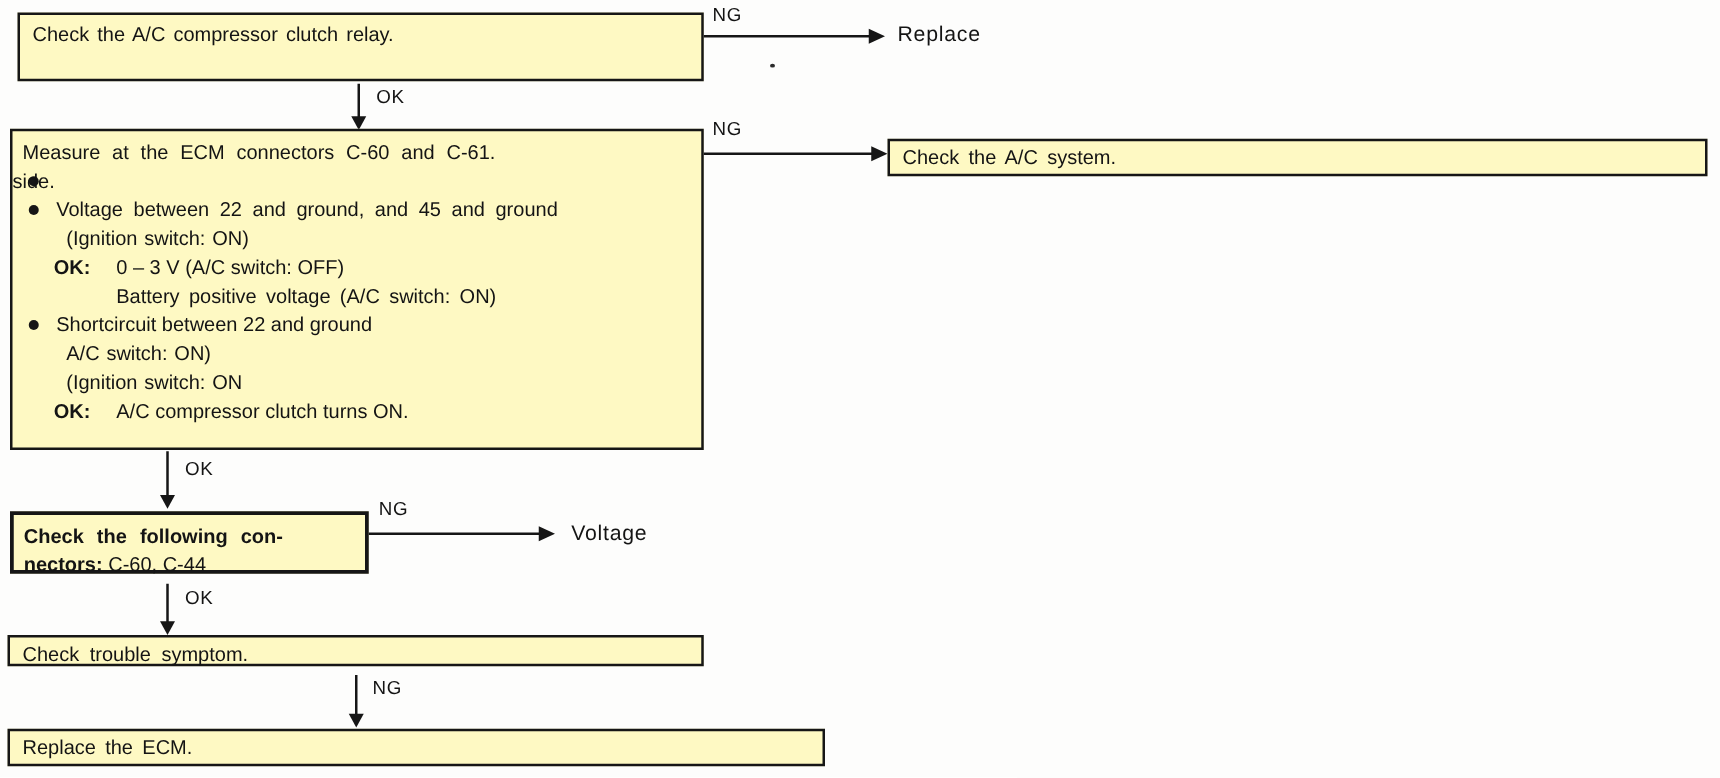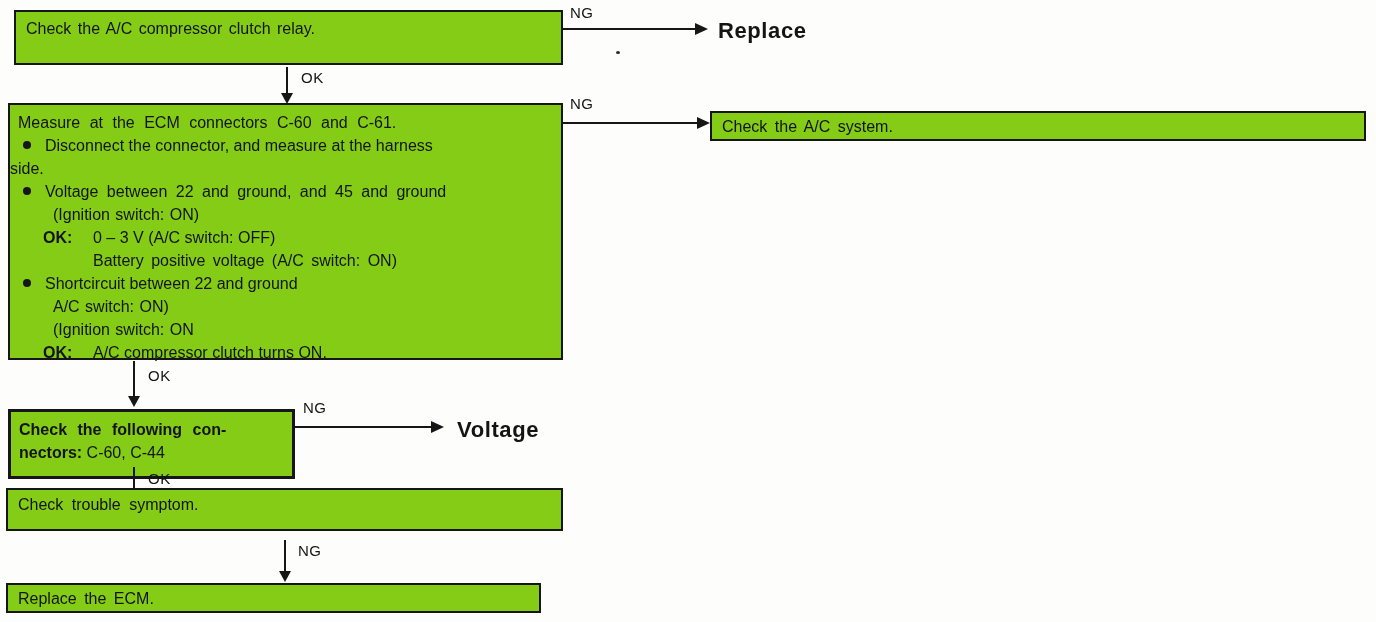--- a/index.html
+++ b/index.html
@@ -2,21 +2,21 @@
 <html><head>
 <meta charset="utf-8">
 <style>
   html,body{margin:0;padding:0;background:#ffffff;}
   #stage{
     position:relative;width:1376px;height:622px;background:#fdfdfc;
     font-family:"Liberation Sans","DejaVu Sans",sans-serif;color:#141414;
     overflow:hidden;
   }
   .box{
-    position:absolute;background:#84cc16;border:2px solid #161616;
+    position:absolute;background:#fef9c3;border:2px solid #161616;
     box-sizing:border-box;font-size:16px;line-height:22px;
   }
   .box.bold-border{border-width:3px;}
   .box-pad{padding:6px 10px 0 10px;word-spacing:2px;}
   .b2-line{position:relative;line-height:23px;white-space:nowrap;}
   .b2-title{padding-left:8px;word-spacing:5px;}
   .b2-bullet{padding-left:35px;}
   .b2-bullet .marker{
     position:absolute;left:13px;top:7px;width:8px;height:8px;border-radius:50%;
     background:#161616;overflow:hidden;color:transparent;font-size:1px;
@@ -24,21 +24,21 @@
   .b2-wide{word-spacing:4px;}
   .b2-cont{}
   .b2-paren{padding-left:43px;word-spacing:1px;}
   .b2-ok{padding-left:33px;}
   .b2-ok .oklabel{display:inline-block;min-width:50px;font-weight:bold;}
   .b2-okcont{padding-left:83px;word-spacing:3px;}
   .label{
     position:absolute;font-size:15px;letter-spacing:0.5px;white-space:nowrap;
   }
   .terminal{
-    position:absolute;font-size:22px;font-weight:bold;letter-spacing:0.6px;
+    position:absolute;font-size:17px;font-weight:normal;letter-spacing:0.6px;
     white-space:nowrap;
   }
   .vline{position:absolute;width:2px;background:#161616;}
   .hline{position:absolute;height:2px;background:#161616;}
   .head-down{
     position:absolute;width:0;height:0;
     border-left:6px solid transparent;border-right:6px solid transparent;
     border-top:11px solid #161616;
   }
   .head-right{
@@ -67,21 +67,20 @@
   <div class="speck" style="left:616px;top:51px;"></div>
 
   <div class="vline" style="left:286px;top:67px;height:27px;"></div>
   <div class="head-down" style="left:281px;top:93px;"></div>
   <div class="label" style="left:301px;top:69px;">OK</div>
 
   <div class="box" style="left:8px;top:103px;width:555px;height:257px;padding-top:6px;">
     <div class="b2-line b2-title">Measure at the ECM connectors C-60 and C-61.</div>
     <div class="b2-line b2-bullet">
       <span class="marker">•</span>
-      <span>Disconnect the connector, and measure at the harness</span>
     </div>
     <div class="b2-line b2-cont">side.</div>
     <div class="b2-line b2-bullet b2-wide">
       <span class="marker">•</span>
       <span>Voltage between 22 and ground, and 45 and ground</span>
     </div>
     <div class="b2-line b2-paren">(Ignition switch: ON)</div>
     <div class="b2-line b2-ok">
       <span class="oklabel">OK:</span><span>0 – 3 V (A/C switch: OFF)</span>
     </div>
@@ -101,41 +100,41 @@
   <div class="hline" style="left:563px;top:122px;width:136px;"></div>
   <div class="head-right" style="left:697px;top:117px;"></div>
   <div class="box" style="left:710px;top:111px;width:656px;height:30px;">
     <div style="padding:3px 10px 0 10px;word-spacing:3px;">Check the A/C system.</div>
   </div>
 
   <div class="vline" style="left:133px;top:361px;height:36px;"></div>
   <div class="head-down" style="left:128px;top:396px;"></div>
   <div class="label" style="left:148px;top:367px;">OK</div>
 
-  <div class="box bold-border" style="left:8px;top:409px;width:287px;height:70px;padding:6px 0 0 8px;">
+  <div class="box bold-border" style="left:8px;top:409px;width:287px;height:50px;padding:6px 0 0 8px;">
     <div class="b3-l1">Check the following con-</div>
     <div class="b3-l2">
       <span class="b3b">nectors:</span><span> C-60, C-44</span>
     </div>
   </div>
 
   <div class="label" style="left:303px;top:399px;">NG</div>
   <div class="hline" style="left:295px;top:426px;width:137px;"></div>
   <div class="head-right" style="left:431px;top:421px;"></div>
   <div class="terminal" style="left:457px;top:417px;">Voltage</div>
 
   <div class="vline" style="left:133px;top:467px;height:31px;"></div>
   <div class="head-down" style="left:128px;top:497px;"></div>
   <div class="label" style="left:148px;top:470px;">OK</div>
 
-  <div class="box" style="left:6px;top:488px;width:557px;height:43px;">
+  <div class="box" style="left:6px;top:508px;width:557px;height:25px;">
     <div style="padding:4px 10px 0 10px;word-spacing:4px;">Check trouble symptom.</div>
   </div>
 
   <div class="vline" style="left:284px;top:540px;height:32px;"></div>
   <div class="head-down" style="left:279px;top:571px;"></div>
   <div class="label" style="left:298px;top:542px;">NG</div>
 
-  <div class="box" style="left:6px;top:583px;width:535px;height:30px;">
+  <div class="box" style="left:6px;top:583px;width:654px;height:30px;">
     <div style="padding:3px 10px 0 10px;word-spacing:3px;">Replace the ECM.</div>
   </div>
 
 </div>
 
 </body></html>

